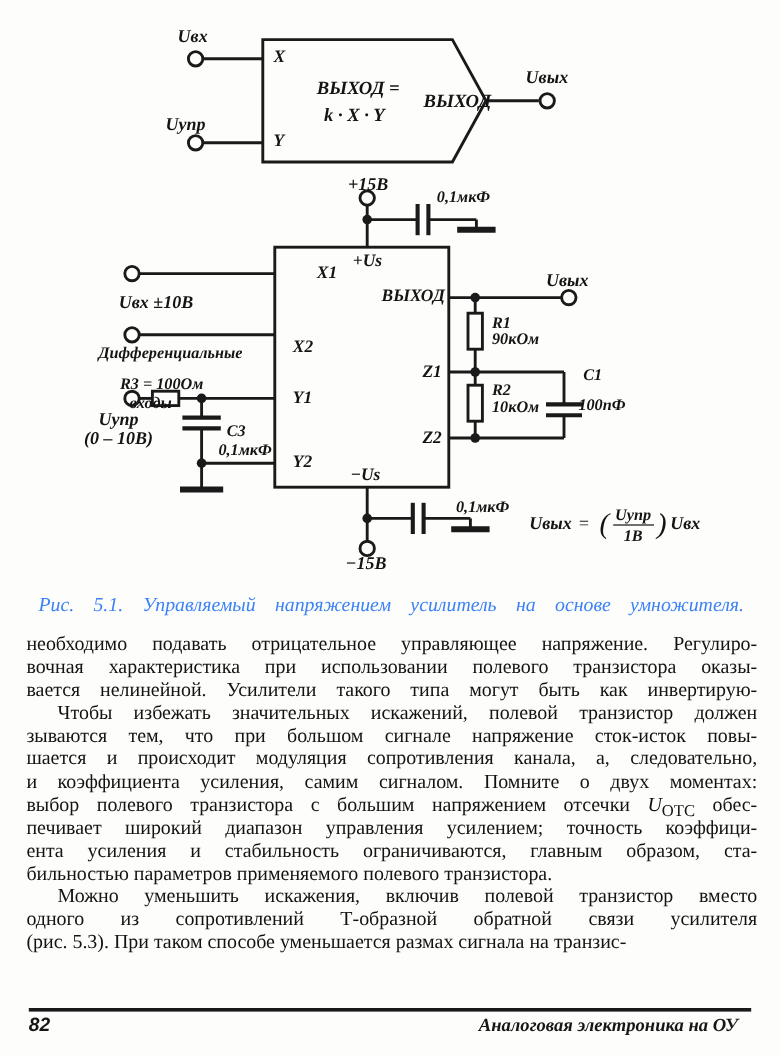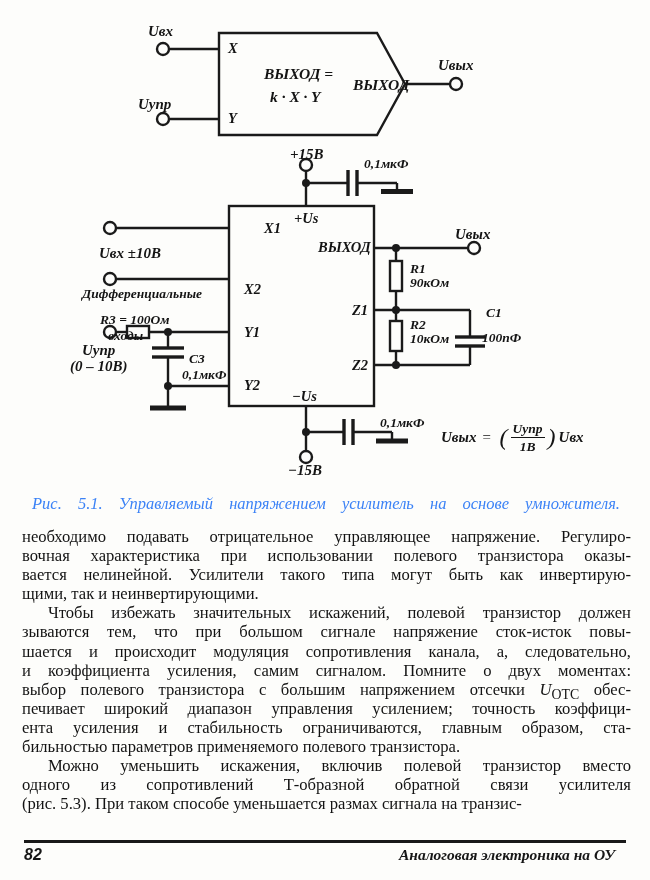--- a/index.html
+++ b/index.html
@@ -184,21 +184,20 @@
     <span class="paren">)</span>
     <span>Uвх</span>
   </div>
 
   <div class="caption">Рис. 5.1. Управляемый напряжением усилитель на основе умножителя.</div>
 
   <div class="bodytext">
     <div class="bline">необходимо подавать отрицательное управляющее напряжение. Регулиро-</div>
     <div class="bline">вочная характеристика при использовании полевого транзистора оказы-</div>
     <div class="bline">вается нелинейной. Усилители такого типа могут быть как инвертирую-</div>
-    <div class="bline lastline">щими, так и неинвертирующими.</div>
 
     <div class="bline indent">Чтобы избежать значительных искажений, полевой транзистор должен</div>
     <div class="bline">зываются тем, что при большом сигнале напряжение сток-исток повы-</div>
     <div class="bline">шается и происходит модуляция сопротивления канала, а, следовательно,</div>
     <div class="bline">и коэффициента усиления, самим сигналом. Помните о двух моментах:</div>
     <div class="bline">выбор полевого транзистора с большим напряжением отсечки <i>U</i><sub>ОТС</sub> обес-</div>
     <div class="bline">печивает широкий диапазон управления усилением; точность коэффици-</div>
     <div class="bline">ента усиления и стабильность ограничиваются, главным образом, ста-</div>
     <div class="bline lastline">бильностью параметров применяемого полевого транзистора.</div>
 

